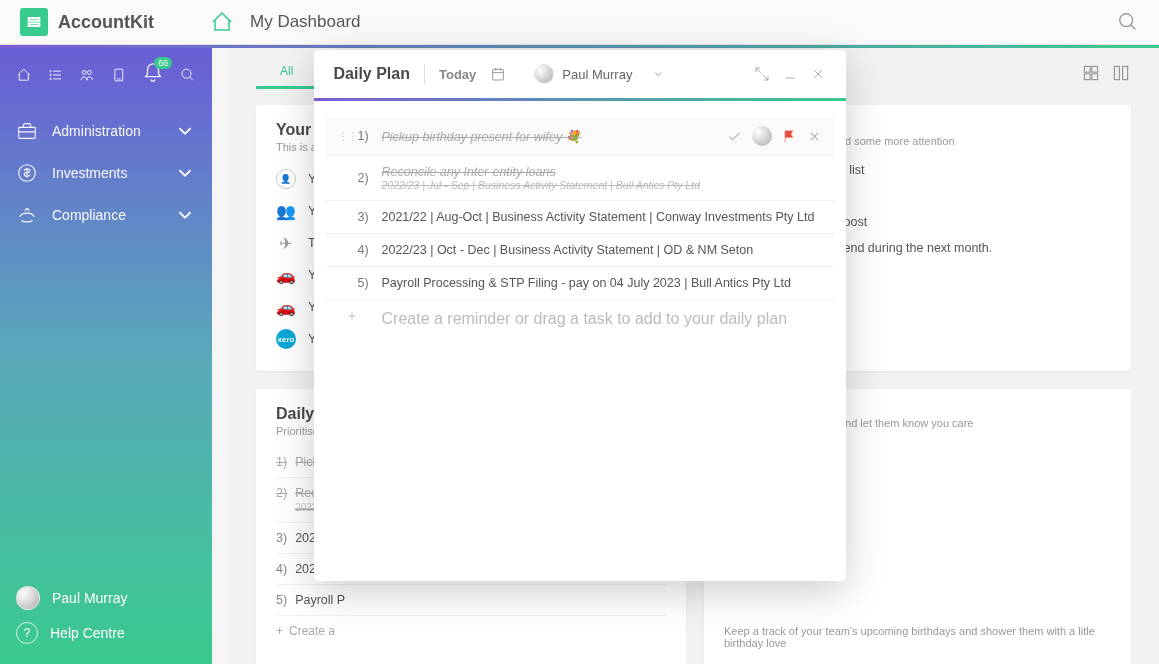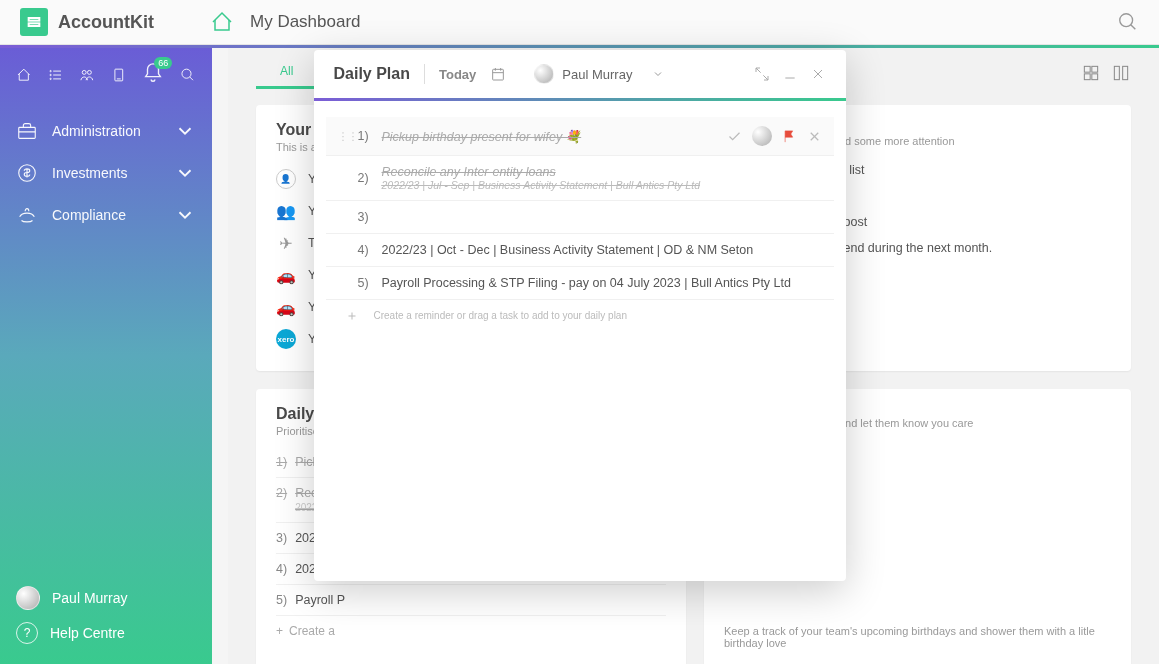--- a/index.html
+++ b/index.html
@@ -80,21 +80,21 @@
     .task.hover { background: #fafafa; }
     .task .grip { width: 12px; color: #ccc; cursor: grab; font-size: 11px; letter-spacing:-1px; }
     .task .num { color: #777; width: 16px; }
     .task .txt { flex: 1; color: #555; }
     .task.done .txt { text-decoration: line-through; color: #aaa; font-style: italic; }
     .task .subtxt { font-size: 10.5px; color: #bbb; text-decoration: line-through; display:block; }
     .task .actions { display: flex; gap: 10px; align-items: center; color: #ccc; }
     .task .actions svg { width: 15px; height: 15px; cursor: pointer; }
     .task .flag { color: #e74c3c; }
     .task .av { width: 20px; height: 20px; border-radius: 50%; background: radial-gradient(circle at 30% 30%, #fff, #aaa); }
-    .task-create { padding: 10px 20px; font-size: 10px; color: #bbb; display: flex; gap: 16px; align-items: flex-start; cursor:pointer; }
+    .task-create { padding: 10px 20px; font-size: 16px; color: #bbb; display: flex; gap: 24px; align-items: flex-start; cursor:pointer; }
   </style>
 </head>
 <body>
 
 <div class="top-header">
   <div class="logo-area">
     <div class="logo-icon">
       <svg viewBox="0 0 24 24" width="16" height="16" fill="none" stroke="#fff" stroke-width="3">
           <rect x="4" y="6" width="16" height="4"></rect>
           <rect x="4" y="14" width="16" height="4"></rect>
@@ -362,20 +362,21 @@
   </div>
           <div class="task done">
     <span style="width:12px"></span>
     <span class="num">2)</span>
     <span class="txt">Reconcile any Inter-entity loans<span class="subtxt">2022/23 | Jul - Sep | Business Activity Statement | Bull Antics Pty Ltd</span></span>
 
   </div>
           <div class="task">
     <span style="width:12px"></span>
     <span class="num">3)</span>
+    <span class="txt">2021/22 | Aug-Oct | Business Activity Statement | Conway Investments Pty Ltd</span>
 
   </div>
           <div class="task">
     <span style="width:12px"></span>
     <span class="num">4)</span>
     <span class="txt">2022/23 | Oct - Dec | Business Activity Statement | OD &amp; NM Seton</span>
 
   </div>
           <div class="task">
     <span style="width:12px"></span>

